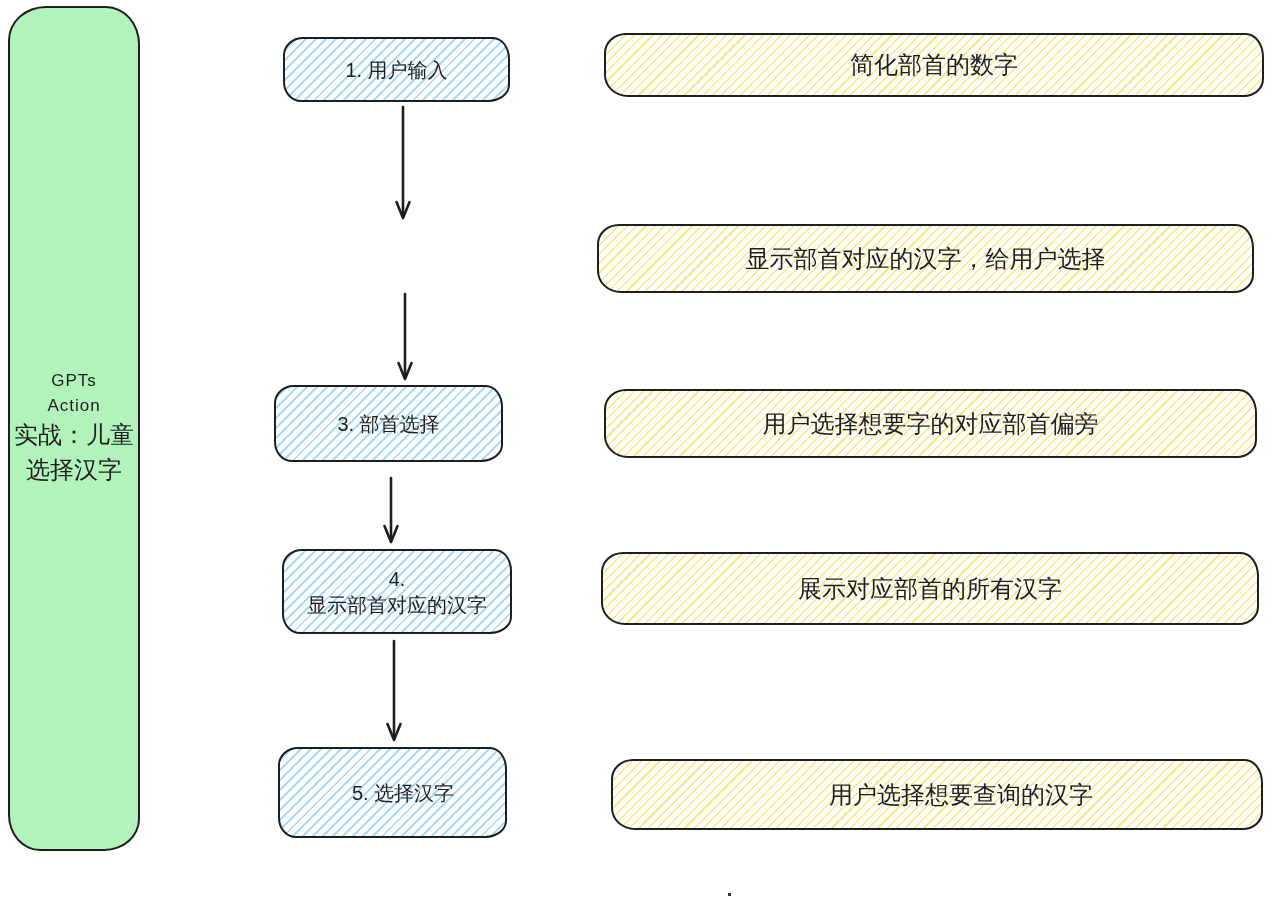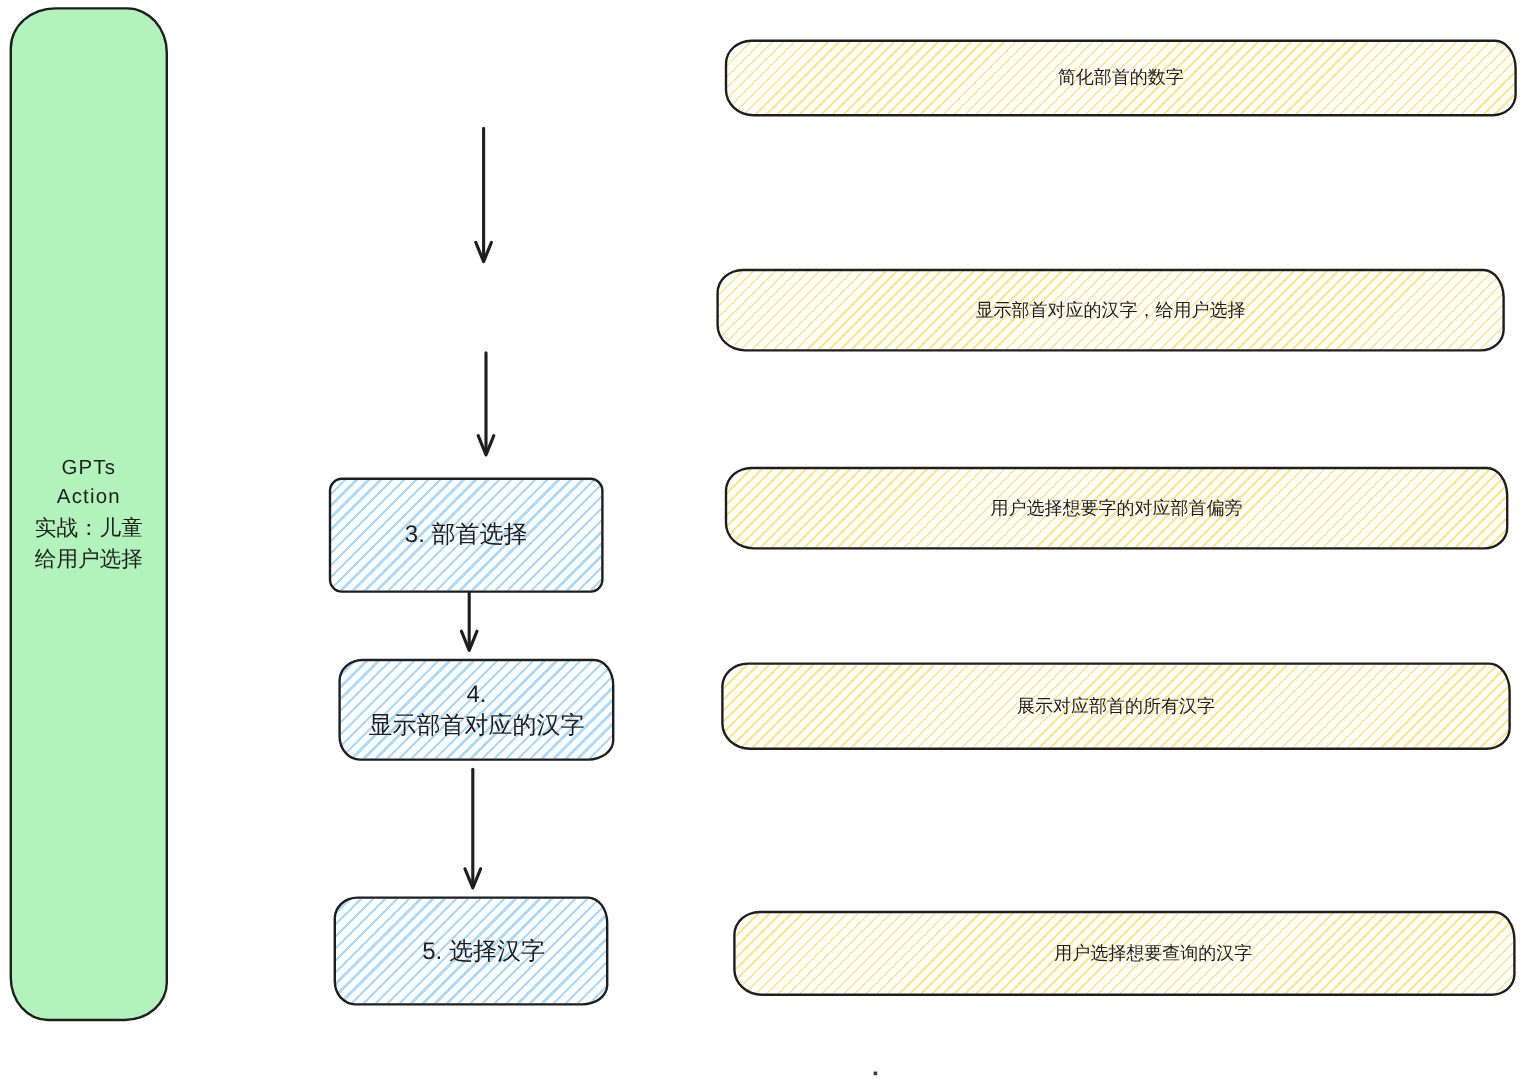--- a/index.html
+++ b/index.html
@@ -28,21 +28,21 @@
     border: 2.5px solid #1e1e1e;
     border-radius: 38px 34px 36px 32px / 34px 38px 32px 36px;
     display: flex;
     flex-direction: column;
     align-items: center;
     justify-content: center;
     text-align: center;
     box-sizing: border-box;
   }
   .sidebar-line {
-    font-size: 18px;
+    font-size: 24px;
     line-height: 1.45;
     white-space: nowrap;
   }
   .sidebar-line.hand {
     font-size: 17px;
     letter-spacing: 1px;
   }
 
   
   .step-box {
@@ -77,21 +77,21 @@
       rgba(255, 224, 102, 0.8) 0px,
       rgba(255, 224, 102, 0.8) 1.5px,
       transparent 1.5px,
       transparent 6.5px
     );
     border: 2px solid #1e1e1e;
     border-radius: 22px 18px 20px 24px / 20px 24px 18px 22px;
     display: flex;
     align-items: center;
     justify-content: center;
-    font-size: 15px;
+    font-size: 24px;
     line-height: 1.3;
   }
 
   .arrows {
     position: absolute;
     left: 0;
     top: 0;
     pointer-events: none;
   }
 
@@ -106,21 +106,21 @@
 </style>
 </head>
 <body>
 
 <div class="canvas">
 
   <div class="sidebar-box">
     <div class="sidebar-line hand">GPTs</div>
     <div class="sidebar-line hand">Action</div>
     <div class="sidebar-line">实战：儿童</div>
-    <div class="sidebar-line">给用户选择</div>
+    <div class="sidebar-line">选择汉字</div>
   </div>
 
   <svg class="arrows" width="1280" height="906" viewBox="0 0 1280 906">
     <g stroke="#1e1e1e" stroke-width="2.6" fill="none" stroke-linecap="round" stroke-linejoin="round">
       <g>
         <path d="M403 107 L403 214"></path>
         <path d="M396.5 202 L403 218 L409.5 202"></path>
       </g>
       <g>
         <path d="M405 294 L405 375"></path>
@@ -130,21 +130,24 @@
         <path d="M391 478 L391 538"></path>
         <path d="M384.5 526 L391 542 L397.5 526"></path>
       </g>
       <g>
         <path d="M394 641 L394 736"></path>
         <path d="M387.5 724 L394 740 L400.5 724"></path>
       </g>
     </g>
   </svg>
 
-  <div class="step-box" style="left:274px; top:398px; width:229px; height:96px;border-radius:11px;">
+  <div class="step-box" style="left:283px; top:37px;  width:227px; height:65px;">
+    <span>1. 用户输入</span>
+  </div>
+  <div class="step-box" style="left:274px; top:385px; width:229px; height:77px;">
     <span>3. 部首选择</span>
   </div>
   <div class="step-box" style="left:282px; top:549px; width:230px; height:85px;">
     <span>4.
 显示部首对应的汉字</span>
   </div>
   <div class="step-box" style="left:278px; top:747px; width:229px; height:91px;padding-left:21px;">
     <span>5. 选择汉字</span>
   </div>
 

